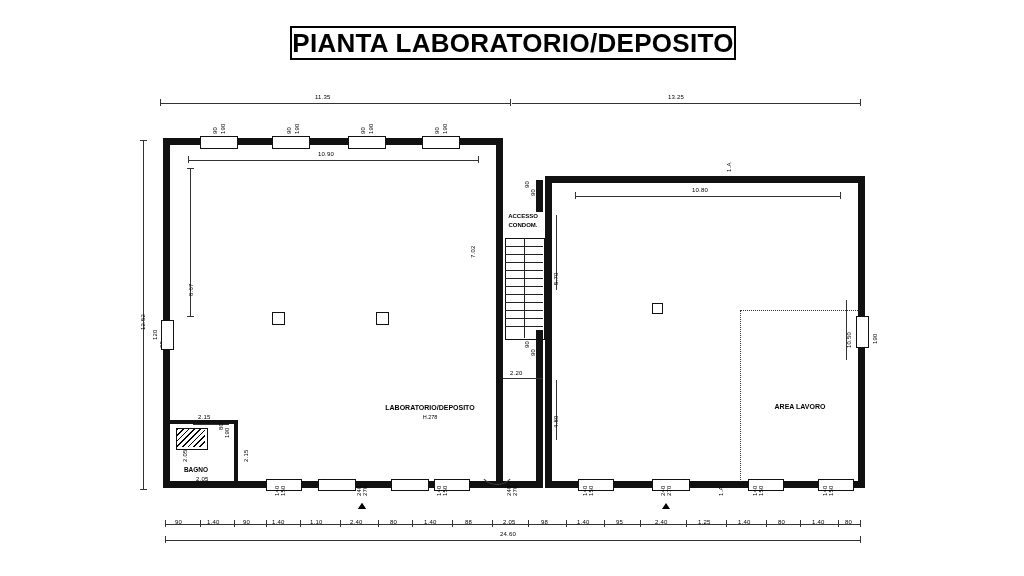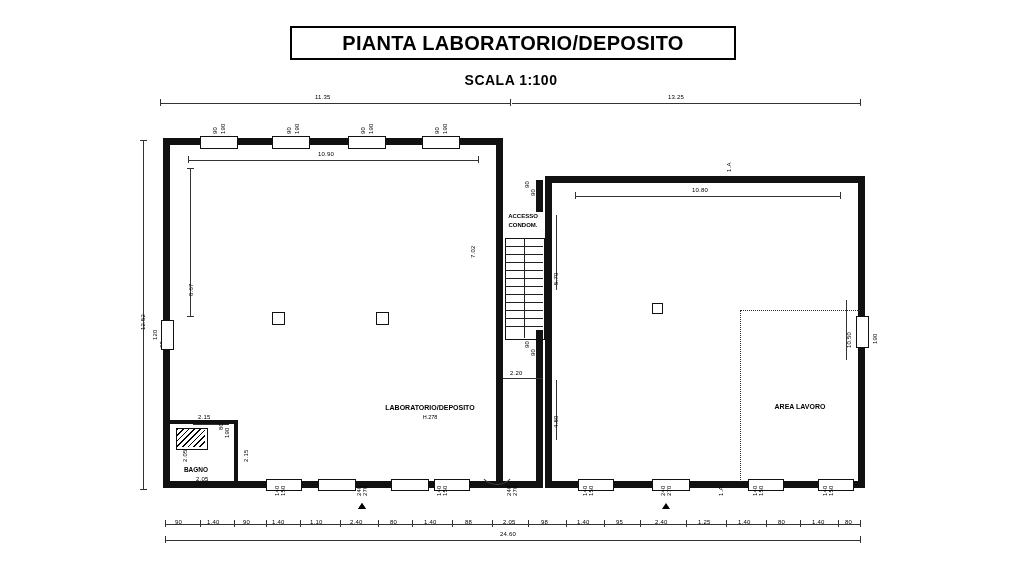--- a/index.html
+++ b/index.html
@@ -2,21 +2,21 @@
 <html><head>
 <meta charset="utf-8">
 <style>
   html,body{margin:0;padding:0;background:#ffffff;}
   body{font-family:"Liberation Sans",sans-serif;color:#000;}
   #page{position:relative;width:1024px;height:576px;background:#fff;overflow:hidden;}
 
   
   .title-box{position:absolute;left:290px;top:26px;width:442px;height:30px;
     border:2px solid #000;background:#fff;display:flex;align-items:center;justify-content:center;}
-  .title-box span{font-size:20px;font-weight:bold;letter-spacing:.3px;}
+  .title-box span{font-size:26px;font-weight:bold;letter-spacing:.3px;}
   .scale-label{position:absolute;left:290px;top:72px;width:442px;text-align:center;
     font-size:14px;font-weight:bold;letter-spacing:.5px;}
 
   
   .wall{position:absolute;background:#111;}
   .thinline{position:absolute;background:#222;}
   .dimline{position:absolute;background:#333;height:1px;}
   .dimvert{position:absolute;background:#333;width:1px;}
   .tick{position:absolute;background:#333;width:1px;height:7px;}
   .tickh{position:absolute;background:#333;height:1px;width:7px;}
@@ -36,21 +36,20 @@
   .frame{position:absolute;border:1px solid #111;}
 </style>
 </head>
 <body>
 
 <div id="page">
 
   <div class="title-box">
     <span>PIANTA LABORATORIO/DEPOSITO</span>
   </div>
-  <div class="scale-label">SCALA 1:100</div>
 
   <div class="dimline" style="left:160px;top:103px;width:350px;"></div>
   <div class="tick" style="left:160px;top:99px;"></div>
   <div class="tick" style="left:510px;top:99px;"></div>
   <div class="dimtxt" style="left:315px;top:94px;">11.35</div>
 
   <div class="dimline" style="left:512px;top:103px;width:348px;"></div>
   <div class="tick" style="left:860px;top:99px;"></div>
   <div class="dimtxt" style="left:668px;top:94px;">13.25</div>
 

